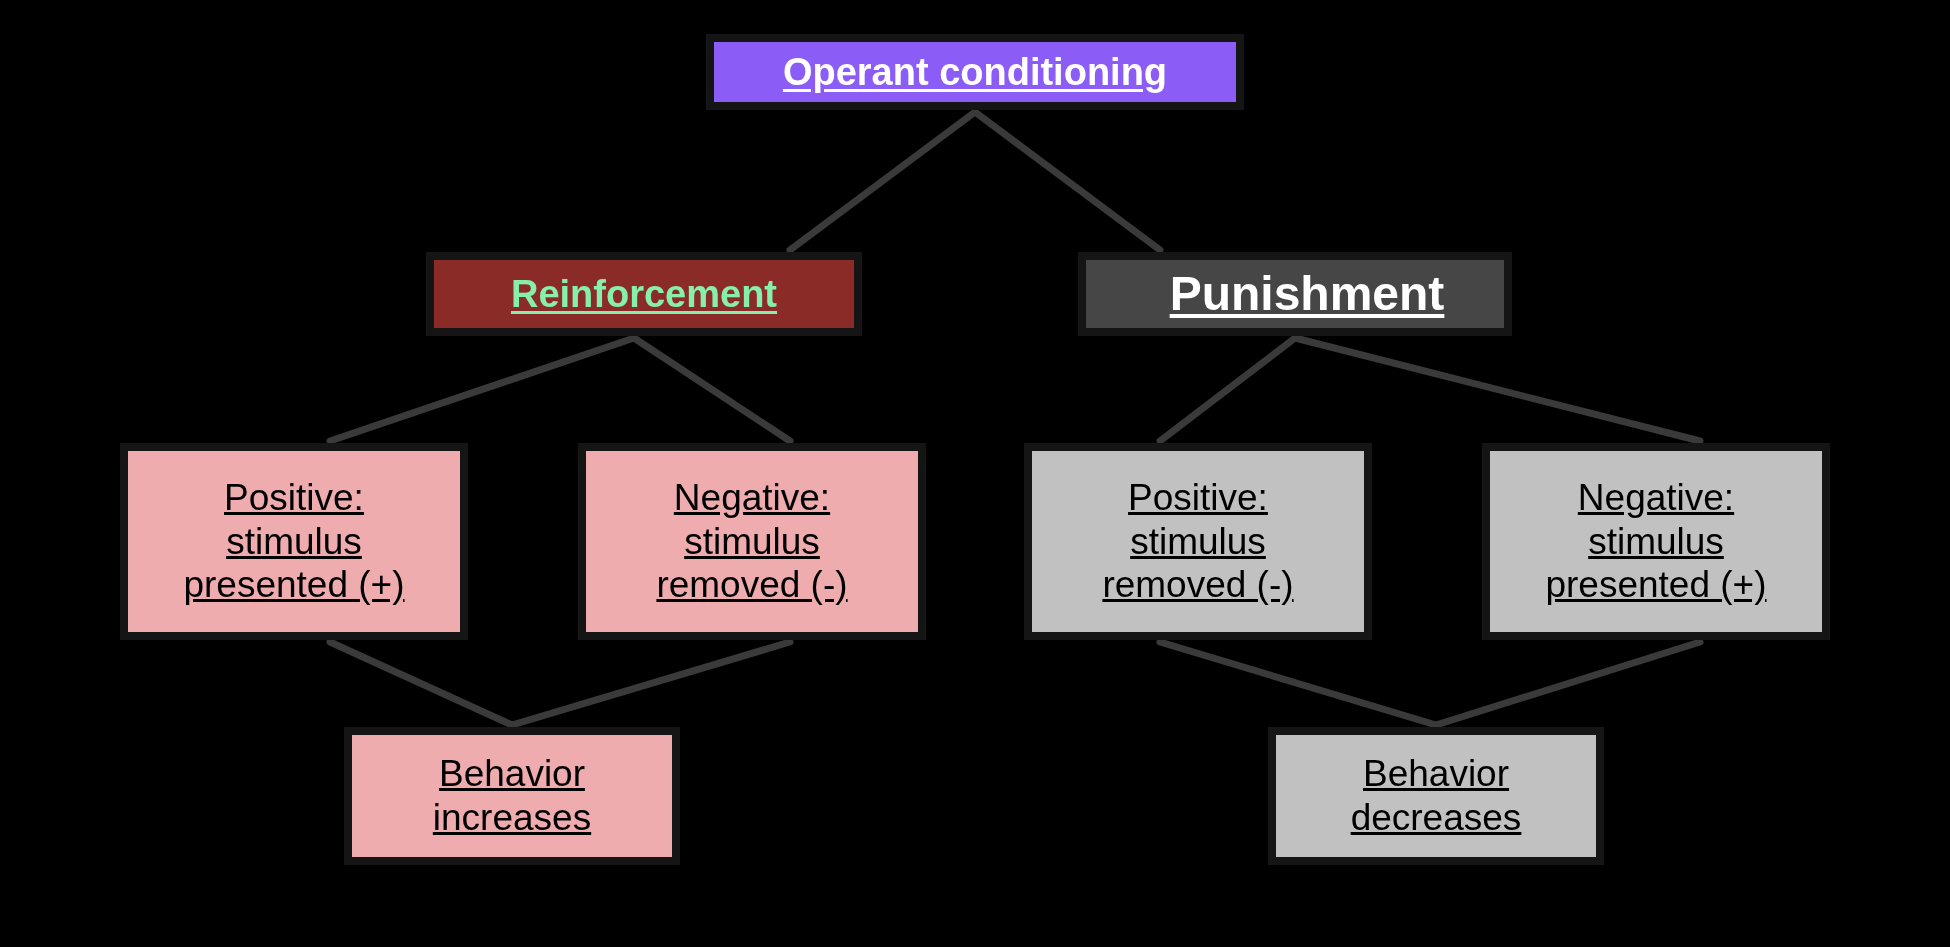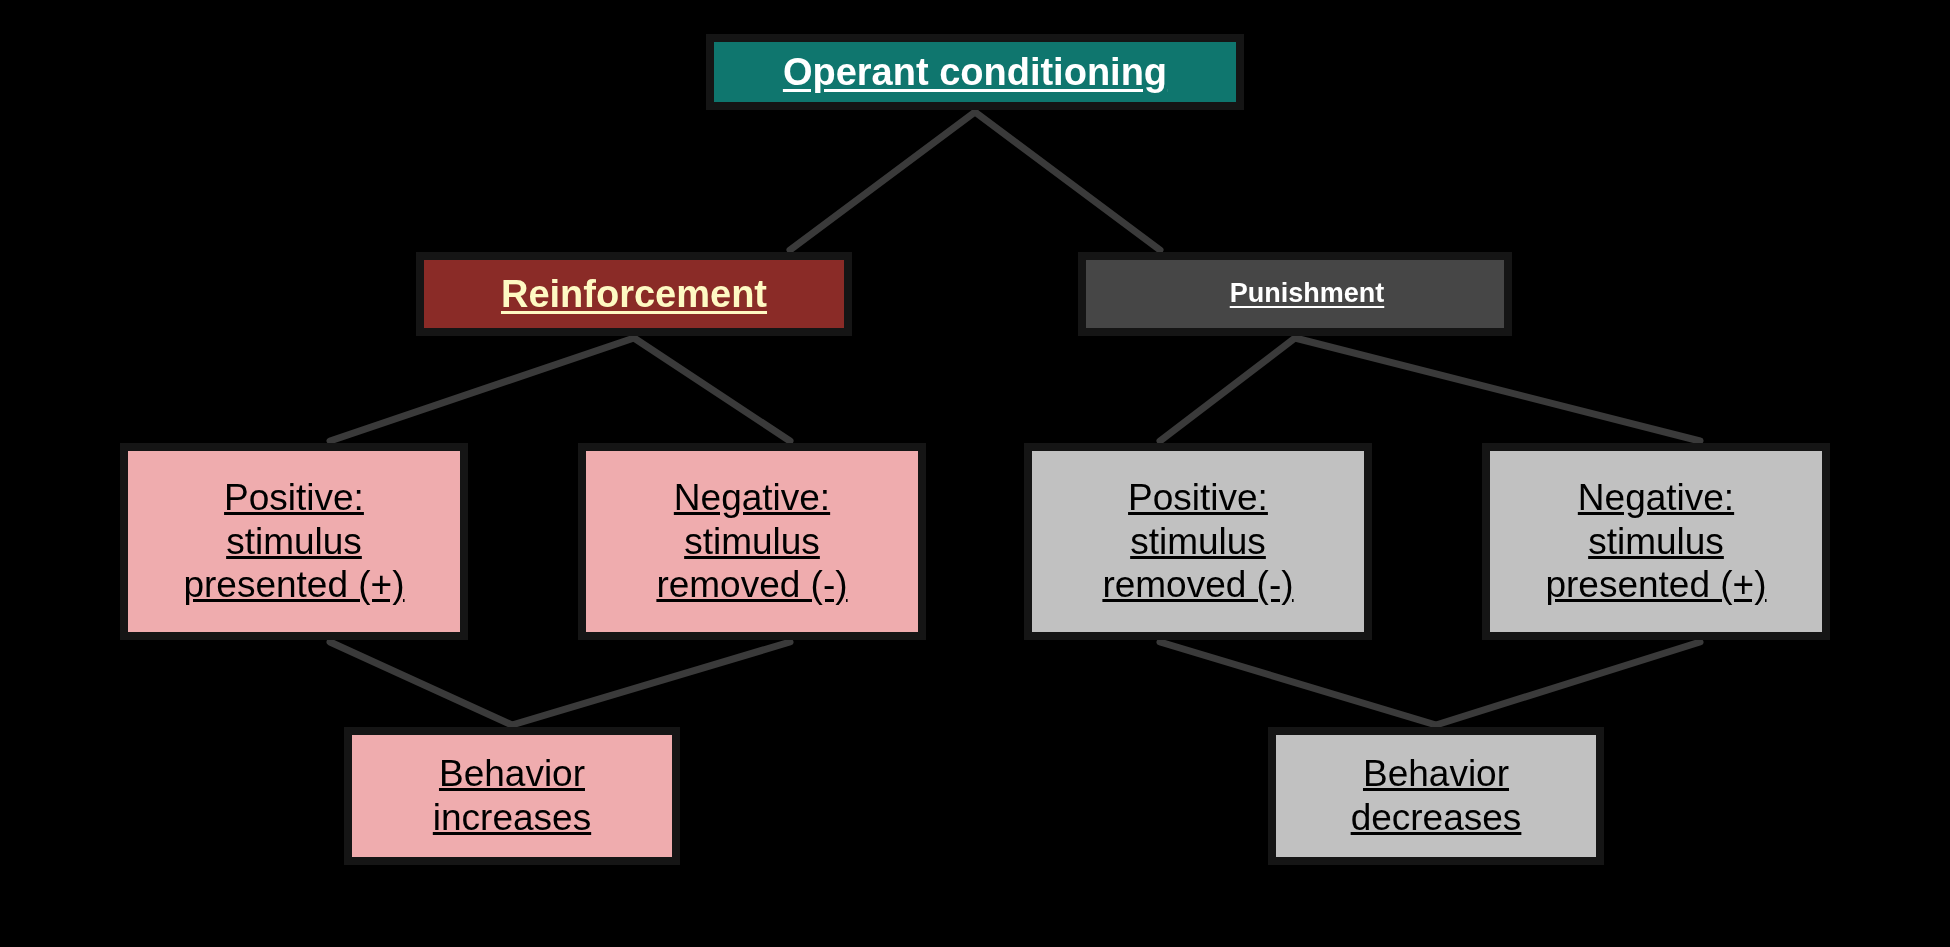--- a/index.html
+++ b/index.html
@@ -51,21 +51,21 @@
     color: #FFFFFF;
     font-weight: bold;
     font-size: 38px;
     text-decoration: underline;
     text-underline-offset: 4px;
   }
   .node-punishment {
     background: #464646;
     color: #FFFFFF;
     font-weight: bold;
-    font-size: 27px;
+    font-size: 48px;
     text-decoration: underline;
     text-underline-offset: 4px;
     padding-left: 24px;
   }
   .node-pink {
     background: #EFACAE;
     color: #000000;
     font-size: 37px;
   }
   .node-gray {
@@ -85,25 +85,25 @@
       <line x1="634" y1="338" x2="330" y2="441" stroke="#3A3A3A" stroke-width="7" stroke-linecap="round"></line>
       <line x1="634" y1="338" x2="790" y2="441" stroke="#3A3A3A" stroke-width="7" stroke-linecap="round"></line>
       <line x1="1295" y1="338" x2="1160" y2="441" stroke="#3A3A3A" stroke-width="7" stroke-linecap="round"></line>
       <line x1="1295" y1="338" x2="1700" y2="441" stroke="#3A3A3A" stroke-width="7" stroke-linecap="round"></line>
       <line x1="330" y1="642" x2="512" y2="725" stroke="#3A3A3A" stroke-width="7" stroke-linecap="round"></line>
       <line x1="790" y1="642" x2="512" y2="725" stroke="#3A3A3A" stroke-width="7" stroke-linecap="round"></line>
       <line x1="1160" y1="642" x2="1436" y2="725" stroke="#3A3A3A" stroke-width="7" stroke-linecap="round"></line>
       <line x1="1700" y1="642" x2="1436" y2="725" stroke="#3A3A3A" stroke-width="7" stroke-linecap="round"></line>
     </svg>
 
-  <div class="node node-root" style="left: 706px; top: 34px; width: 538px; height: 76px; background: #0f766e; color: rgb(255, 255, 255); border-color: rgb(21, 21, 21);">
+  <div class="node node-root" style="left: 706px; top: 34px; width: 538px; height: 76px; background: #8b5cf6; color: rgb(255, 255, 255); border-color: rgb(21, 21, 21);">
     <span class="txt">Operant conditioning</span>
   </div>
 
-  <div class="node node-reinforcement" style="left: 416px; top: 252px; width: 436px; height: 84px; background: rgb(138, 43, 39); color: #fef9c3; border-color: rgb(21, 21, 21);">
+  <div class="node node-reinforcement" style="left: 426px; top: 252px; width: 436px; height: 84px; background: rgb(138, 43, 39); color: #86efac; border-color: rgb(21, 21, 21);">
     <span class="txt">Reinforcement</span>
   </div>
 
   <div class="node node-punishment" style="left: 1078px; top: 252px; width: 434px; height: 84px; background: rgb(70, 70, 70); color: rgb(255, 255, 255); border-color: rgb(21, 21, 21);">
     <span class="txt">Punishment</span>
   </div>
 
   <div class="node node-pink" style="left: 120px; top: 443px; width: 348px; height: 197px; background: rgb(239, 172, 174); color: rgb(0, 0, 0); border-color: rgb(21, 21, 21);">
     <span class="txt">Positive:
 stimulus

